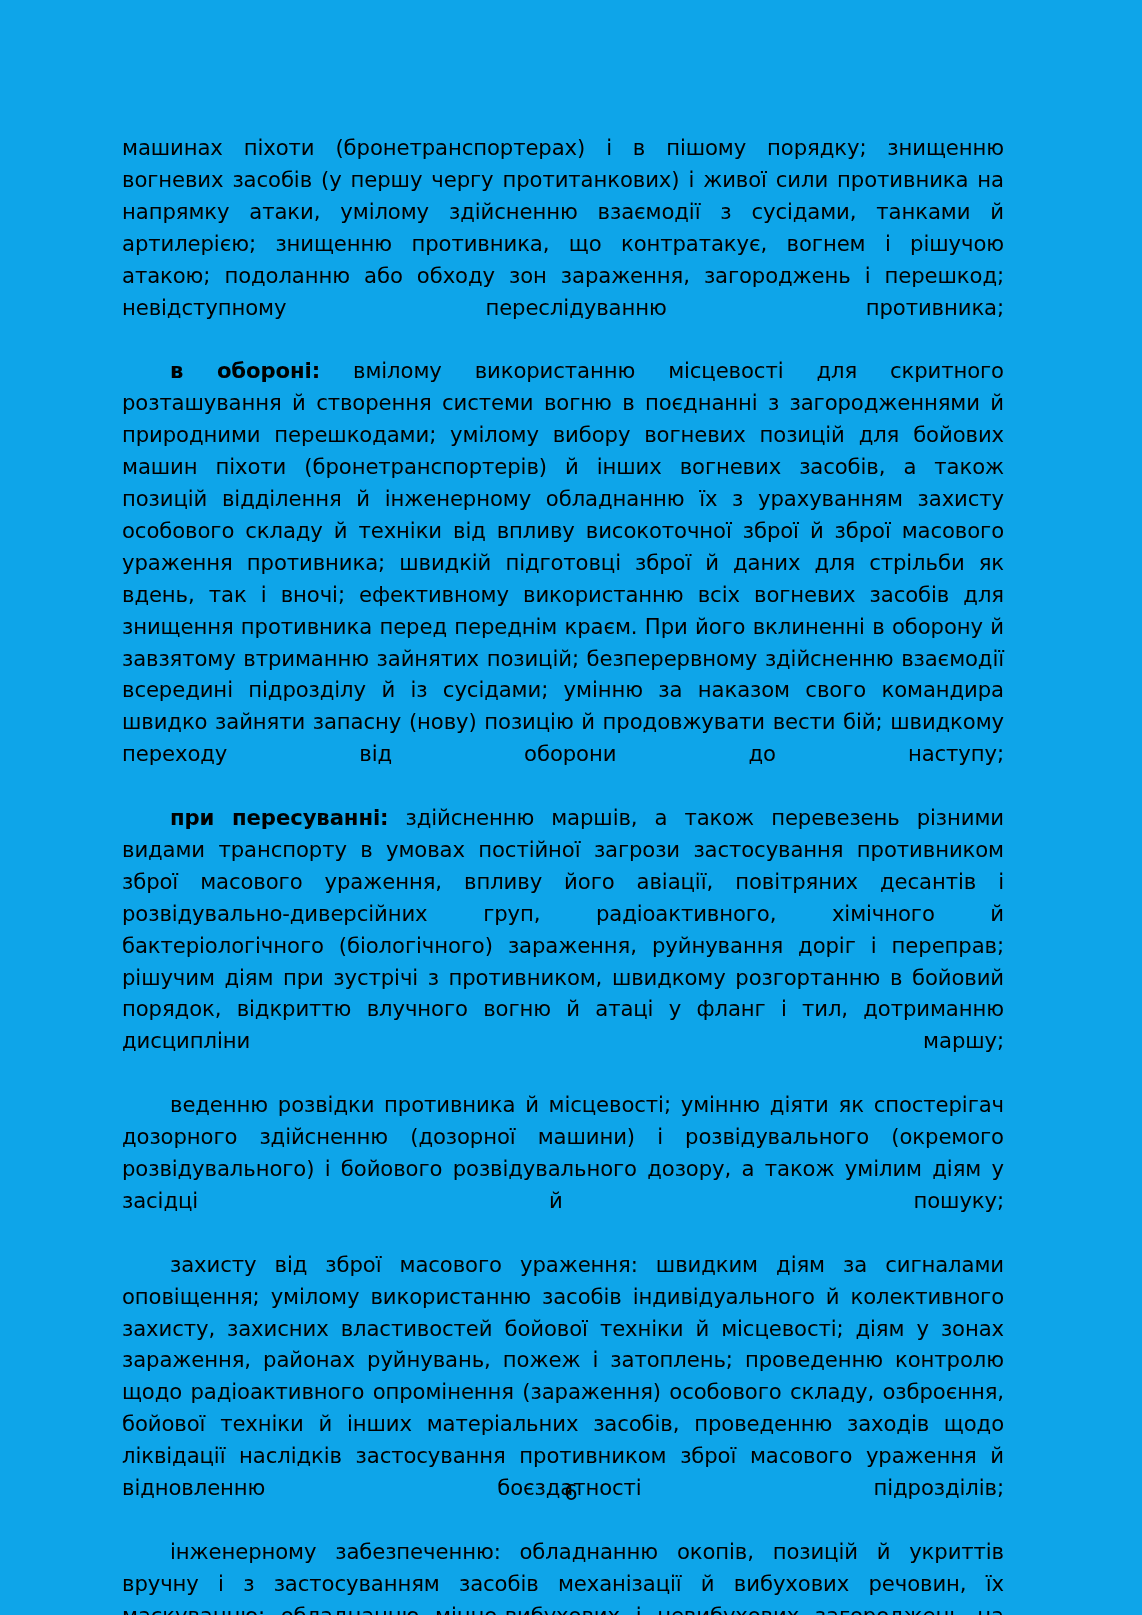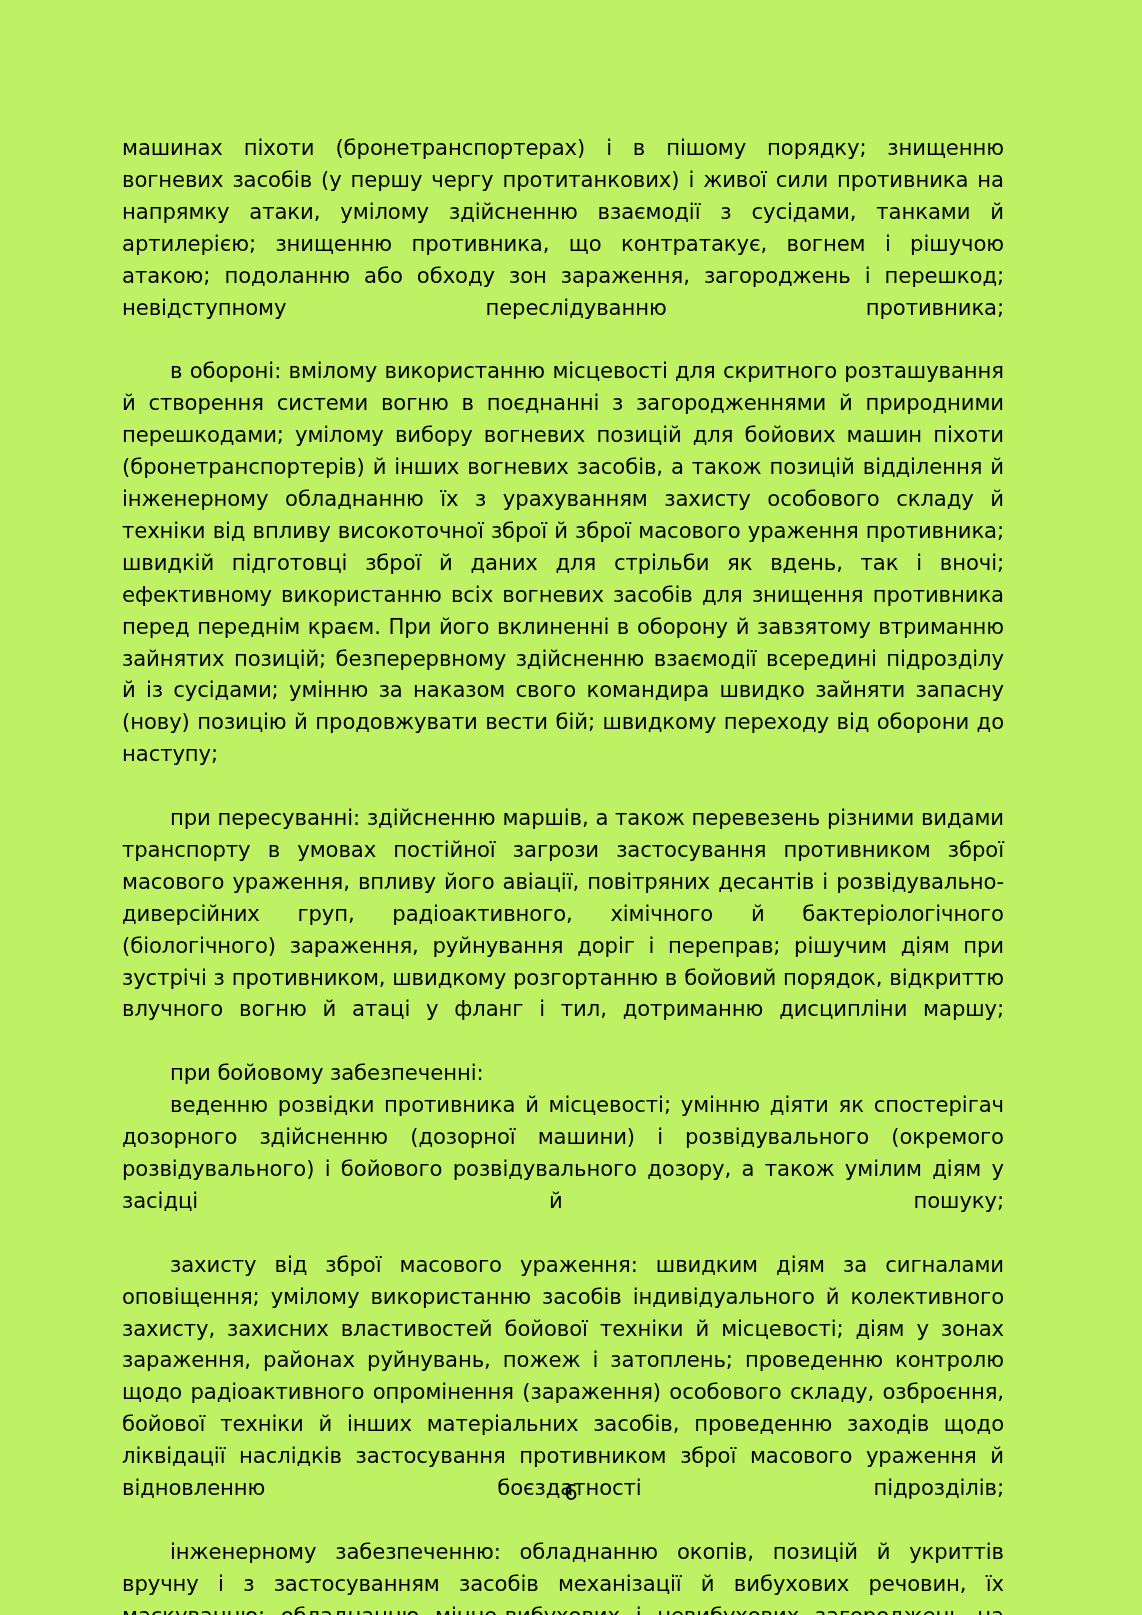--- a/index.html
+++ b/index.html
@@ -4,21 +4,21 @@
 <style>
   html, body {
     margin: 0;
     padding: 0;
     background: #ffffff;
   }
   .page {
     position: relative;
     width: 1142px;
     height: 1615px;
-    background: #bef264;
+    background: #0ea5e9;
     box-sizing: border-box;
     overflow: hidden;
     font-family: "DejaVu Sans", sans-serif;
     color: #000000;
   }
   .content {
     position: absolute;
     left: 122px;
     top: 132px;
     width: 882px;
@@ -31,21 +31,21 @@
     text-align: justify;
     text-justify: inter-word;
     letter-spacing: -0.1px;
     word-spacing: 0px;
     hyphens: none;
   }
   p.indent {
     text-indent: 48px;
   }
   .runhead {
-    font-weight: normal;
+    font-weight: bold;
   }
   
   p.para::after {
     content: "";
     display: inline-block;
     width: 100%;
   }
   p.para.lastline-natural::after {
     display: none;
   }
@@ -67,21 +67,20 @@
 <div class="page">
 
   <div class="content">
 
     <p class="para"><span>машинах піхоти (бронетранспортерах) і в пішому порядку; знищенню вогневих засобів (у першу чергу протитанкових) і живої сили противника на напрямку атаки, умілому здійсненню взаємодії з сусідами, танками й артилерією; знищенню противника, що контратакує, вогнем і рішучою атакою; подоланню або обходу зон зараження, загороджень і перешкод; невідступному переслідуванню противника;</span></p>
 
     <p class="para indent"><span class="runhead">в обороні:</span><span> вмілому використанню місцевості для скритного розташування й створення системи вогню в поєднанні з загородженнями й природними перешкодами; умілому вибору вогневих позицій для бойових машин піхоти (бронетранспортерів) й інших вогневих засобів, а також позицій відділення й інженерному обладнанню їх з урахуванням захисту особового складу й техніки від впливу високоточної зброї й зброї масового ураження противника; швидкій підготовці зброї й даних для стрільби як вдень, так і вночі; ефективному використанню всіх вогневих засобів для знищення противника перед переднім краєм. При його вклиненні в оборону й завзятому втриманню зайнятих позицій; безперервному здійсненню взаємодії всередині підрозділу й із сусідами; умінню за наказом свого командира швидко зайняти запасну (нову) позицію й продовжувати вести бій; швидкому переходу від оборони до наступу;</span></p>
 
     <p class="para indent"><span class="runhead">при пересуванні:</span><span> здійсненню маршів, а також перевезень різними видами транспорту в умовах постійної загрози застосування противником зброї масового ураження, впливу його авіації, повітряних десантів і розвідувально-диверсійних груп, радіоактивного, хімічного й бактеріологічного (біологічного) зараження, руйнування доріг і переправ; рішучим діям при зустрічі з противником, швидкому розгортанню в бойовий порядок, відкриттю влучного вогню й атаці у фланг і тил, дотриманню дисципліни маршу;</span></p>
 
-    <p class="para indent lastline-natural"><span class="runhead">при бойовому забезпеченні</span><span>:</span></p>
 
     <p class="para indent"><span>веденню розвідки противника й місцевості; умінню діяти як спостерігач дозорного здійсненню (дозорної машини) і розвідувального (окремого розвідувального) і бойового розвідувального дозору, а також умілим діям у засідці й пошуку;</span></p>
 
     <p class="para indent"><span>захисту від зброї масового ураження: швидким діям за сигналами оповіщення; умілому використанню засобів індивідуального й колективного захисту, захисних властивостей бойової техніки й місцевості; діям у зонах зараження, районах руйнувань, пожеж і затоплень; проведенню контролю щодо радіоактивного опромінення (зараження) особового складу, озброєння, бойової техніки й інших матеріальних засобів, проведенню заходів щодо ліквідації наслідків застосування противником зброї масового ураження й відновленню боєздатності підрозділів;</span></p>
 
     <p class="para indent"><span>інженерному забезпеченню: обладнанню окопів, позицій й укриттів вручну і з застосуванням засобів механізації й вибухових речовин, їх маскуванню; обладнанню мінно-вибухових і невибухових загороджень на займаній позиції, проробленню проходів у загородженнях і руйнуваннях противника, у тому числі проведенню розвідки водних перешкод і стану доріг;</span></p>
 
   </div>
 
   <div class="footer">

